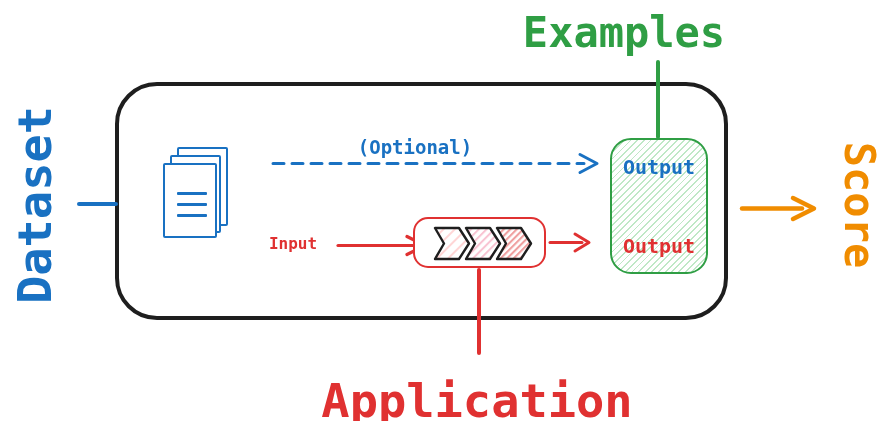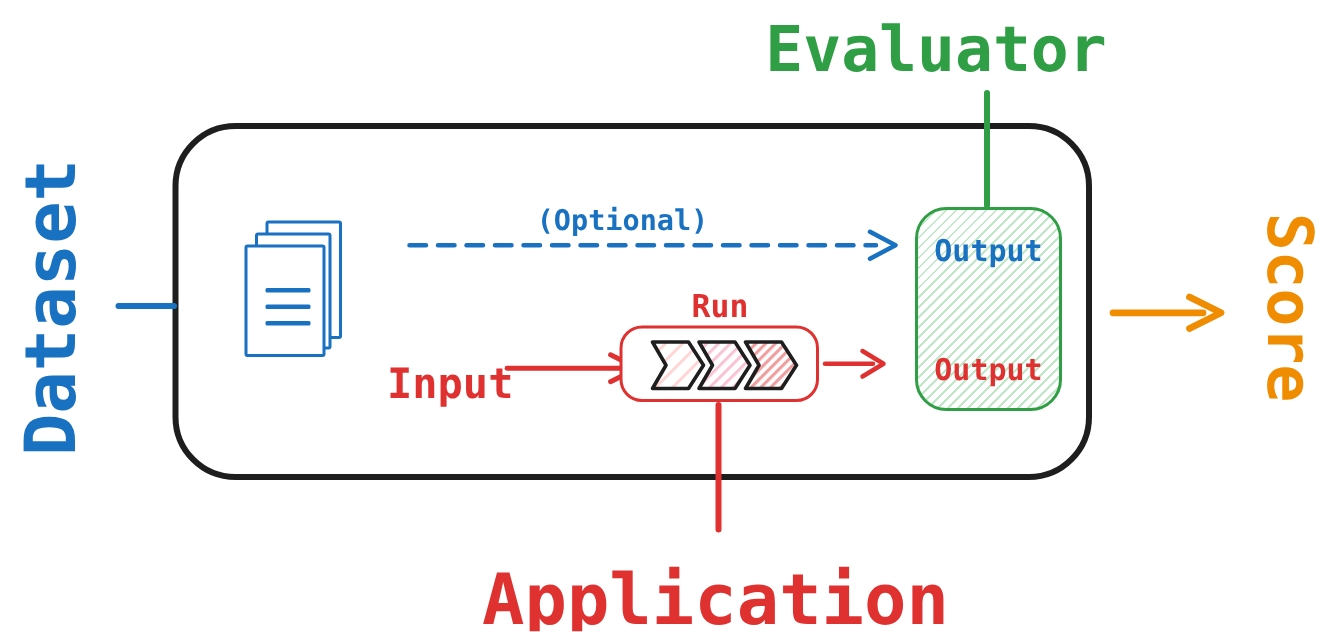--- a/index.html
+++ b/index.html
@@ -17,21 +17,21 @@
 
   .dataset-label{left:-70px;top:180px;width:210px;height:50px;line-height:50px;
     font-size:47px;transform:rotate(-90deg);}
   .score-label{left:795px;top:177px;width:128px;height:56px;line-height:56px;
     font-size:42px;transform:rotate(90deg);}
   .evaluator-label{left:504px;top:8px;width:240px;font-size:42px;line-height:50px;}
   .application-label{left:312px;top:350px;width:330px;font-size:47px;line-height:54px;margin-top:24px;}
 
   .examples-label{left:147px;top:243px;width:101px;font-size:20px;line-height:24px;}
   .optional-label{left:345px;top:136px;width:140px;font-size:19px;line-height:22px;}
-  .input-label{left:258px;top:244px;width:70px;font-size:28px;line-height:24px;text-align:center;}
+  .input-label{left:258px;top:232px;width:70px;font-size:16px;line-height:24px;text-align:center;}
   .run-label{left:440px;top:192px;width:80px;font-size:21px;line-height:24px;}
   .output-ref-label{left:610px;top:155px;width:98px;font-size:20px;line-height:24px;}
   .output-run-label{left:610px;top:234px;width:98px;font-size:20px;line-height:24px;}
 
   
   .main-box{left:115px;top:82px;width:613px;height:238px;box-sizing:border-box;
     border:4.5px solid #1e1e1e;border-radius:42px;background:transparent;}
   .run-box{left:413px;top:217px;width:133px;height:51px;box-sizing:border-box;
     border:2.5px solid #e03131;border-radius:15px;background:#ffffff;}
   .output-box{left:610px;top:138px;width:98px;height:136px;box-sizing:border-box;
@@ -55,21 +55,21 @@
   .doc-line.l3{top:49px;}
 
   svg.arrow{position:absolute;overflow:visible;}
 </style>
 </head>
 <body>
 
 <div id="stage">
 
   <div class="abs center lbl-blue dataset-label">Dataset</div>
-  <div class="abs center lbl-green evaluator-label">Evaluator</div>
+  <div class="abs center lbl-green evaluator-label">Examples</div>
   <div class="abs center lbl-orange score-label">Score</div>
   <div class="abs center lbl-red application-label">Application</div>
 
   <div class="abs main-box"></div>
 
   <div class="abs dataset-connector"></div>
   <div class="abs evaluator-connector"></div>
   <div class="abs application-connector"></div>
 
   <div class="abs documents-icon">
@@ -87,21 +87,20 @@
     <line x1="3" y1="13.5" x2="314" y2="13.5" stroke="#1971c2" stroke-width="3" stroke-dasharray="11 8" stroke-linecap="round"></line>
     <polyline points="310,4.5 327,13.5 310,22.5" fill="none" stroke="#1971c2" stroke-width="3" stroke-linecap="round" stroke-linejoin="round"></polyline>
   </svg>
 
   <div class="abs center lbl-red input-label">Input</div>
   <svg class="arrow" style="left:336px;top:232px;" width="93" height="27" viewBox="0 0 93 27">
     <line x1="2" y1="13.5" x2="80" y2="13.5" stroke="#e03131" stroke-width="3.2" stroke-linecap="round"></line>
     <polyline points="71,4.5 89,13.5 71,22.5" fill="none" stroke="#e03131" stroke-width="3.2" stroke-linecap="round" stroke-linejoin="round"></polyline>
   </svg>
 
-  <div class="abs center lbl-red run-label">Run</div>
   <div class="abs run-box"></div>
   <svg class="arrow" style="left:433px;top:227px;" width="104" height="33" viewBox="0 0 104 33">
     <defs>
       <pattern id="h1" patternUnits="userSpaceOnUse" width="8" height="8" patternTransform="rotate(45)">
         <rect width="8" height="8" fill="#ffffff"></rect>
         <line x1="1" y1="0" x2="1" y2="8" stroke="#ffd6d6" stroke-width="2"></line>
       </pattern>
       <pattern id="h2" patternUnits="userSpaceOnUse" width="5.5" height="5.5" patternTransform="rotate(45)">
         <rect width="5.5" height="5.5" fill="#ffffff"></rect>
         <line x1="1" y1="0" x2="1" y2="5.5" stroke="#f8c3d2" stroke-width="2"></line>

